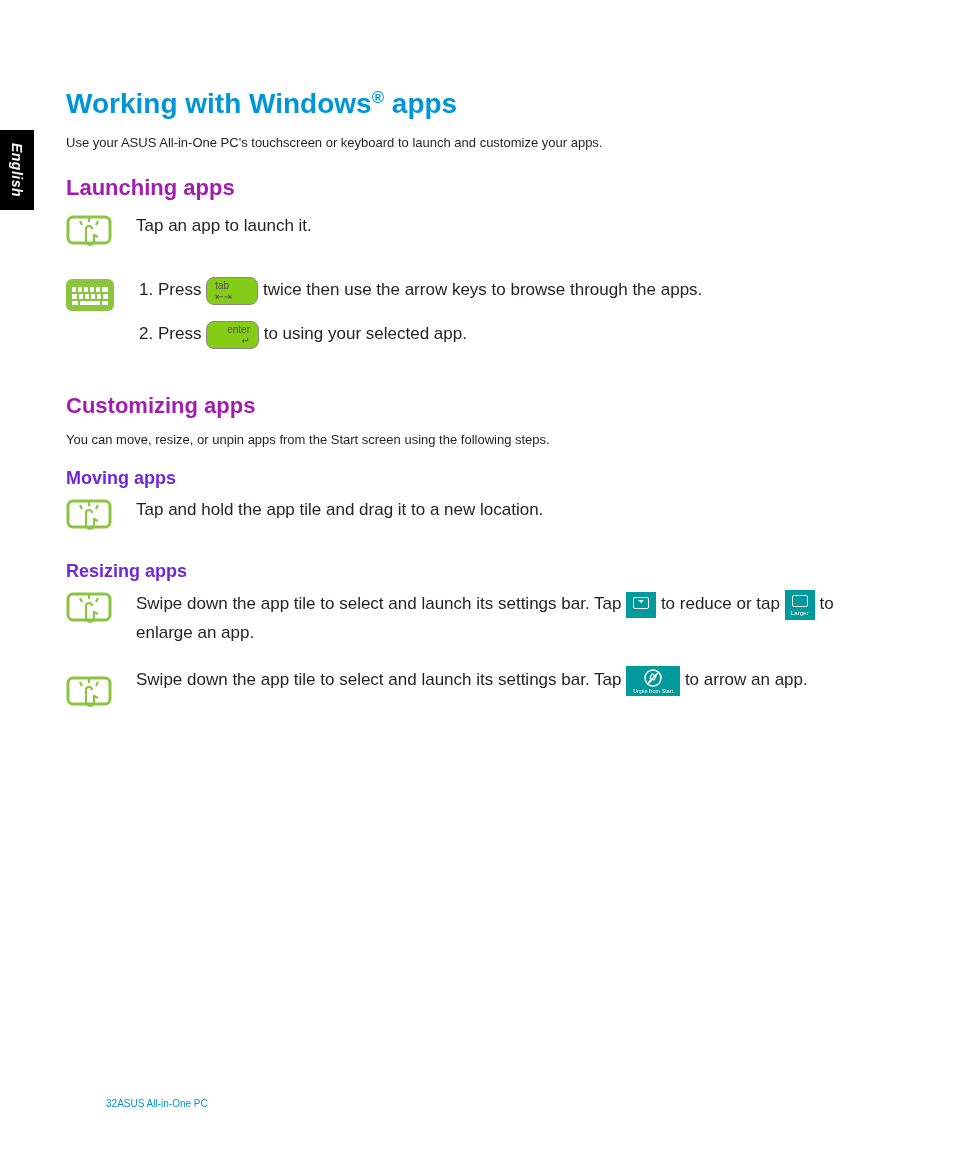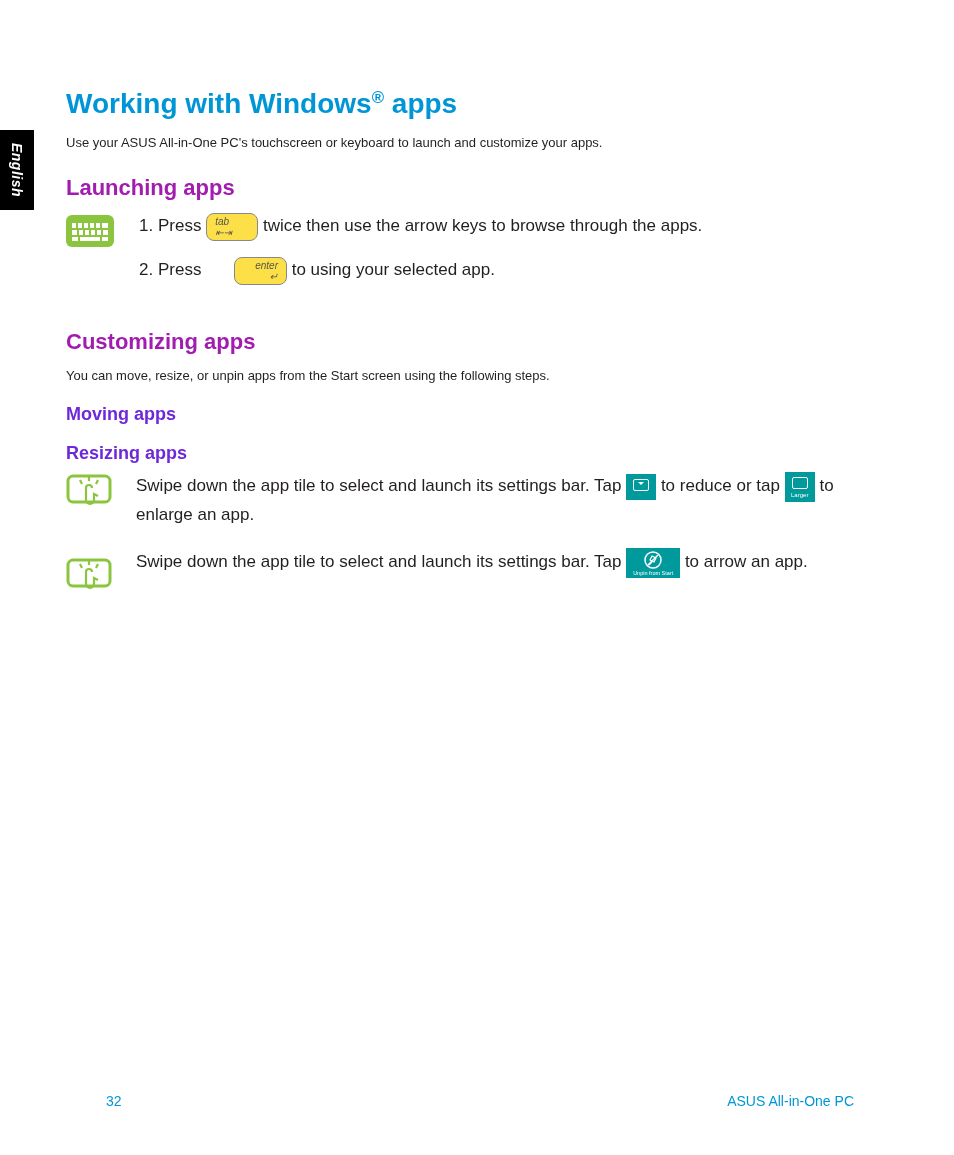--- a/index.html
+++ b/index.html
@@ -78,30 +78,29 @@
   }
   .text-cell li {
     margin-bottom: 16px;
   }
   .keycap {
     display: inline-block;
     border: 1.2px solid #888;
     border-radius: 8px;
     padding: 2px 16px;
     font-size: 10px;
-    font-style: italic;
     vertical-align: middle;
     min-width: 52px;
     text-align: center;
     line-height: 1.1;
-    background: #fde047;
+    background: #84cc16;
     color: #555;
   }
   .keycap.tab { padding: 2px 20px 2px 8px; text-align: left; }
-  .keycap.enter { padding: 2px 8px 2px 20px; text-align: right; margin-left: 28px; }
+  .keycap.enter { padding: 2px 8px 2px 20px; text-align: right; }
   .tile-btn {
     display: inline-block;
     background: #009a9c;
     width: 30px;
     height: 26px;
     vertical-align: middle;
     position: relative;
   }
   .tile-btn.smaller::before {
     content: "";
@@ -157,22 +156,21 @@
     font-size: 5.5px;
     white-space: nowrap;
   }
   .section { margin-bottom: 28px; }
   .footer {
     position: absolute;
     bottom: 46px;
     left: 106px;
     right: 100px;
     display: flex;
-    justify-content: space-between;
-    font-size: 14px;
+    font-size: 10px;
     color: #0096d6;
   }
   
   .touch-icon rect { fill: none; stroke: #8bc53f; stroke-width: 3; }
   .touch-icon path { fill: none; stroke: #8bc53f; stroke-width: 2.2; }
 </style>
 </head>
 <body>
 
 <div class="side-tab">
@@ -183,20 +181,30 @@
 
   <h1>
     <span>Working with Windows</span><sup>®</sup><span> apps</span>
   </h1>
 
   <p class="intro">Use your ASUS All-in-One PC's touchscreen or keyboard to launch and customize your apps.</p>
 
   <div class="section">
     <h2>Launching apps</h2>
 
+    <div class="row">
+      <div class="icon-cell">
+        <svg class="touch-icon" width="46" height="38" viewBox="0 0 46 38">
+          <rect x="2" y="2" width="42" height="26" rx="5"></rect>
+          <path d="M20 14 v12 a4 4 0 0 0 8 0 v-6 l4 2 M20 14 a3 3 0 1 1 6 0"></path>
+          <path d="M16 10 l-2 -4 M30 10 l2 -4 M23 7 v-4"></path>
+        </svg>
+      </div>
+      <div class="text-cell">Tap an app to launch it.</div>
+    </div>
 
     <div class="row">
       <div class="icon-cell">
         <svg width="48" height="32" viewBox="0 0 48 32">
           <rect x="0" y="0" width="48" height="32" rx="6" fill="#8bc53f"></rect>
           <rect x="6" y="8" width="4" height="5" fill="#fff"></rect>
           <rect x="12" y="8" width="4" height="5" fill="#fff"></rect>
           <rect x="18" y="8" width="4" height="5" fill="#fff"></rect>
           <rect x="24" y="8" width="4" height="5" fill="#fff"></rect>
           <rect x="30" y="8" width="4" height="5" fill="#fff"></rect>
@@ -223,20 +231,30 @@
         </ol>
       </div>
     </div>
   </div>
 
   <div class="section">
     <h2>Customizing apps</h2>
     <p class="intro" style="margin-bottom:19px">You can move, resize, or unpin apps from the Start screen using the following steps.</p>
 
     <h3>Moving apps</h3>
+    <div class="row">
+      <div class="icon-cell">
+        <svg class="touch-icon" width="46" height="38" viewBox="0 0 46 38">
+          <rect x="2" y="2" width="42" height="26" rx="5"></rect>
+          <path d="M20 14 v12 a4 4 0 0 0 8 0 v-6 l4 2 M20 14 a3 3 0 1 1 6 0"></path>
+          <path d="M16 10 l-2 -4 M30 10 l2 -4 M23 7 v-4"></path>
+        </svg>
+      </div>
+      <div class="text-cell">Tap and hold the app tile and drag it to a new location.</div>
+    </div>
 
     <h3>Resizing apps</h3>
     <div class="row">
       <div class="icon-cell">
         <svg class="touch-icon" width="46" height="38" viewBox="0 0 46 38">
           <rect x="2" y="2" width="42" height="26" rx="5"></rect>
           <path d="M20 14 v12 a4 4 0 0 0 8 0 v-6 l4 2 M20 14 a3 3 0 1 1 6 0"></path>
           <path d="M16 10 l-2 -4 M30 10 l2 -4 M23 7 v-4"></path>
         </svg>
       </div>

